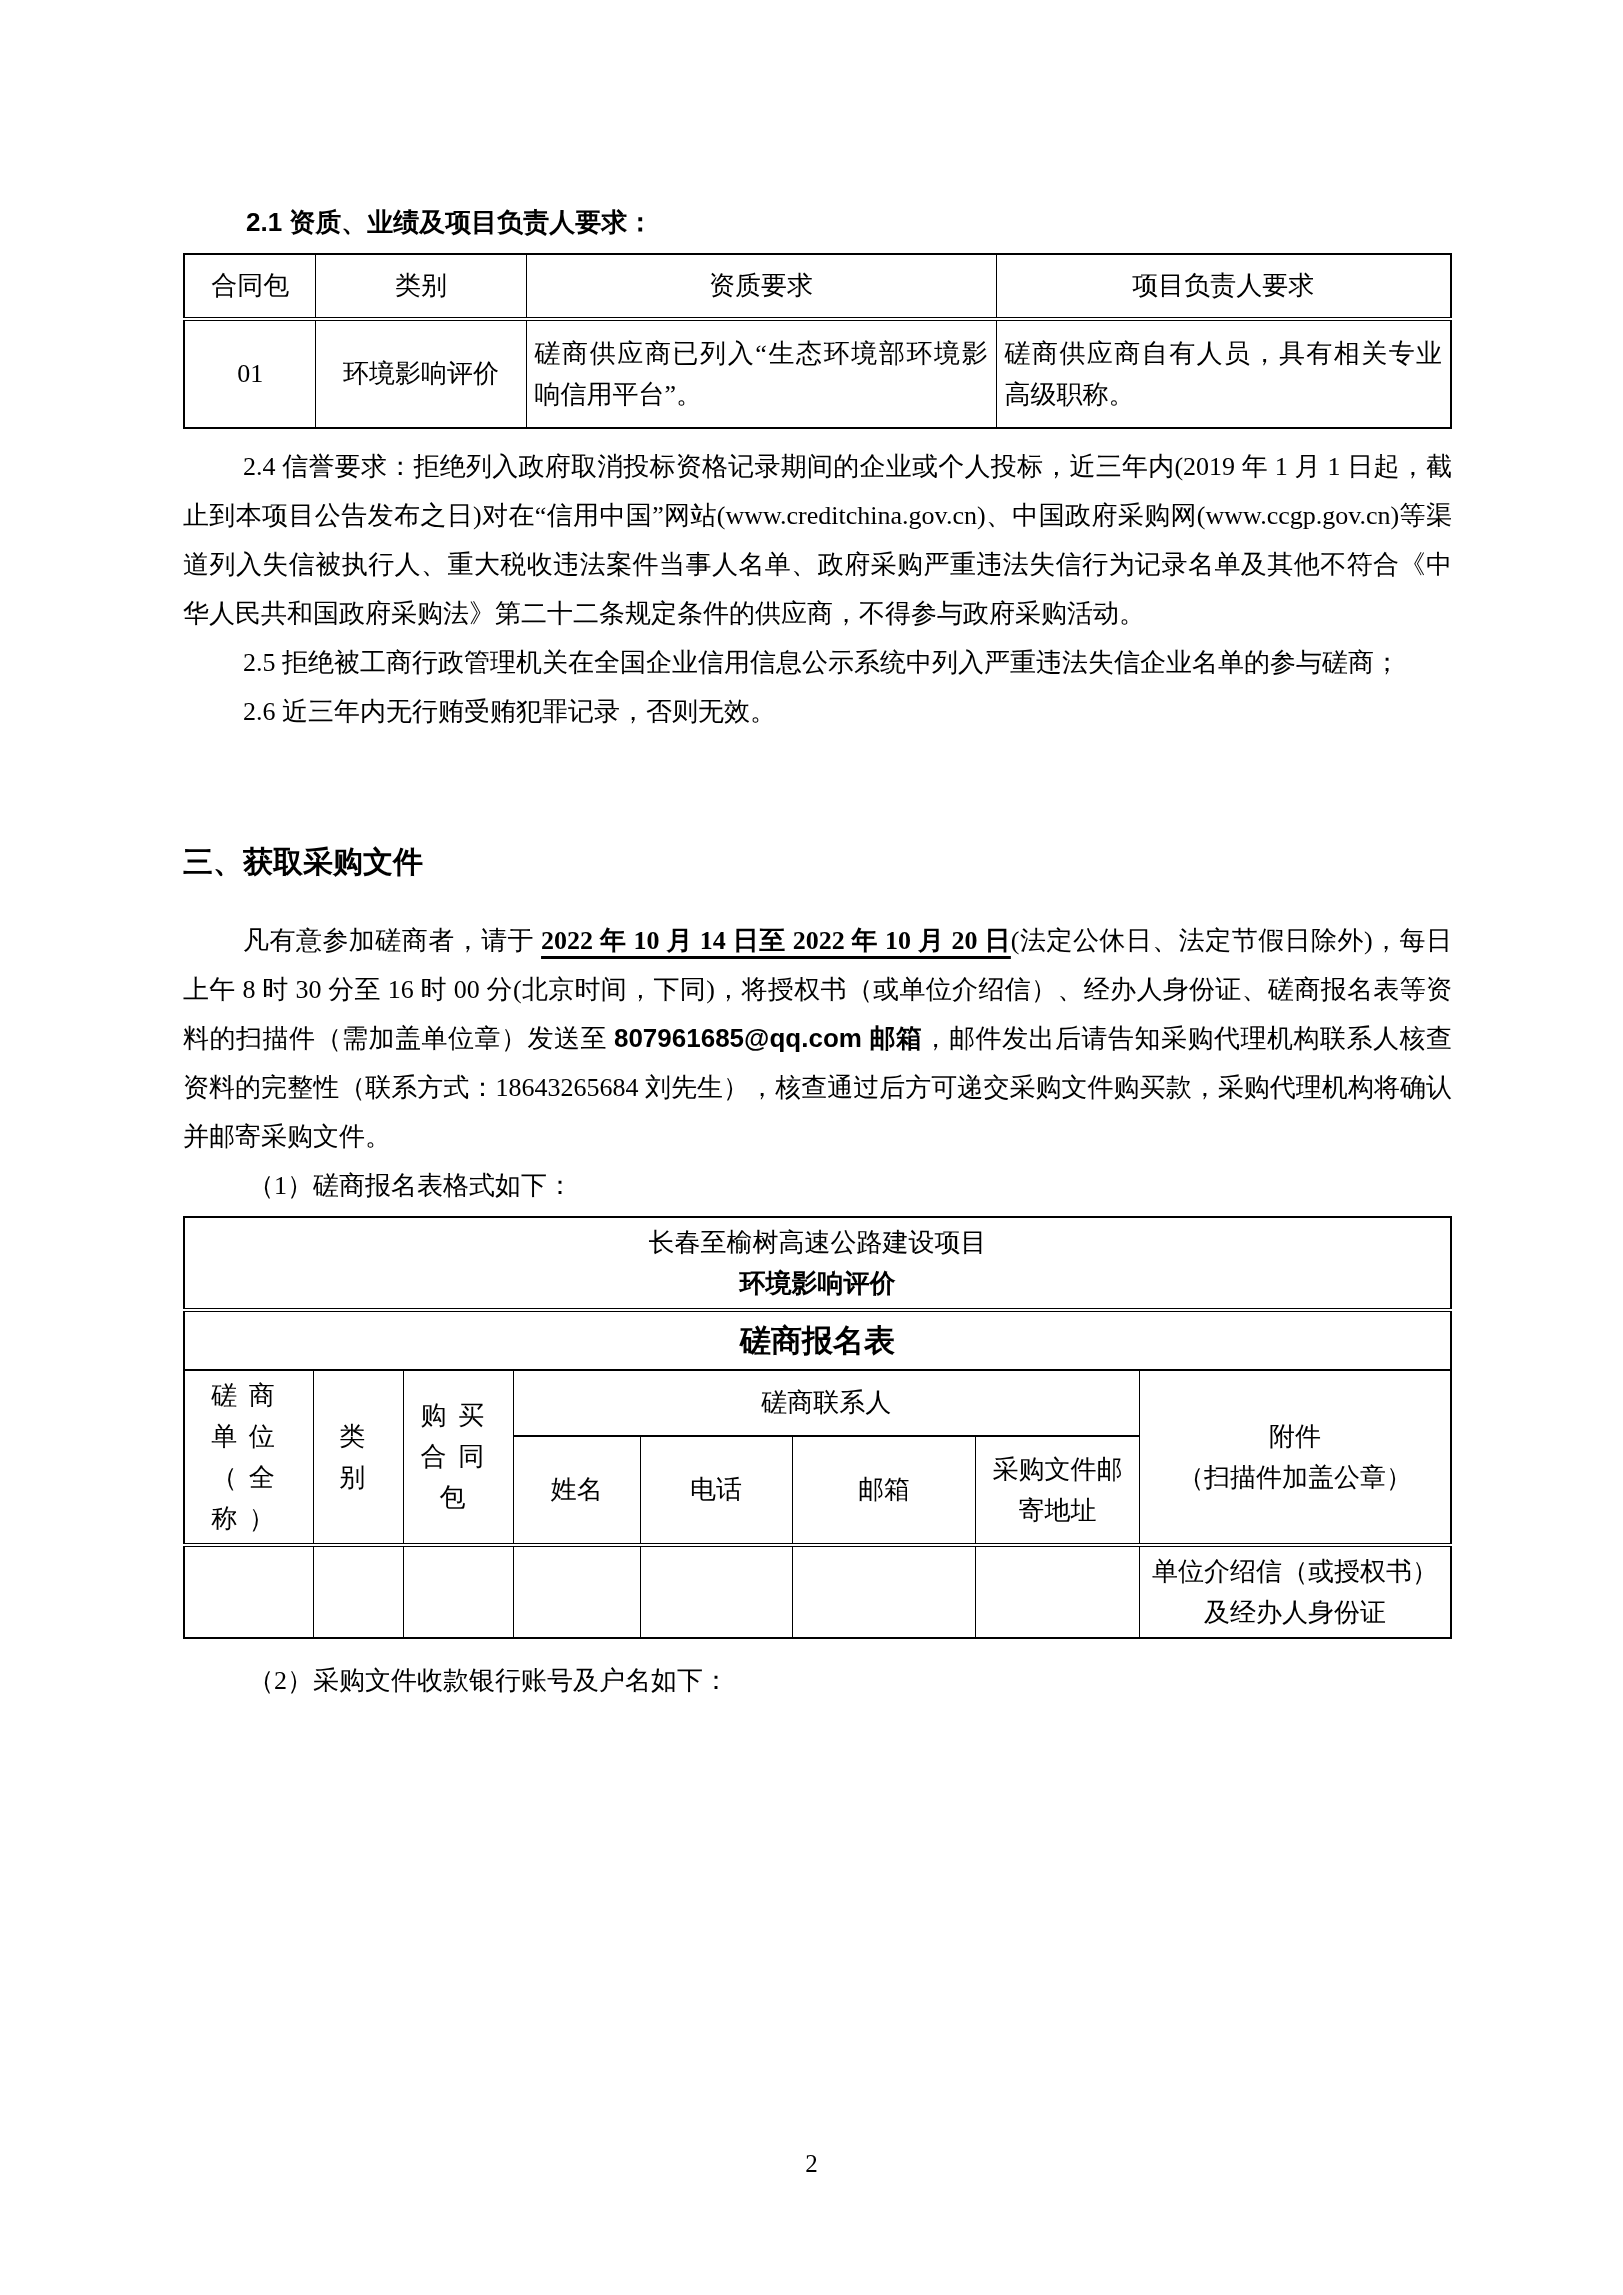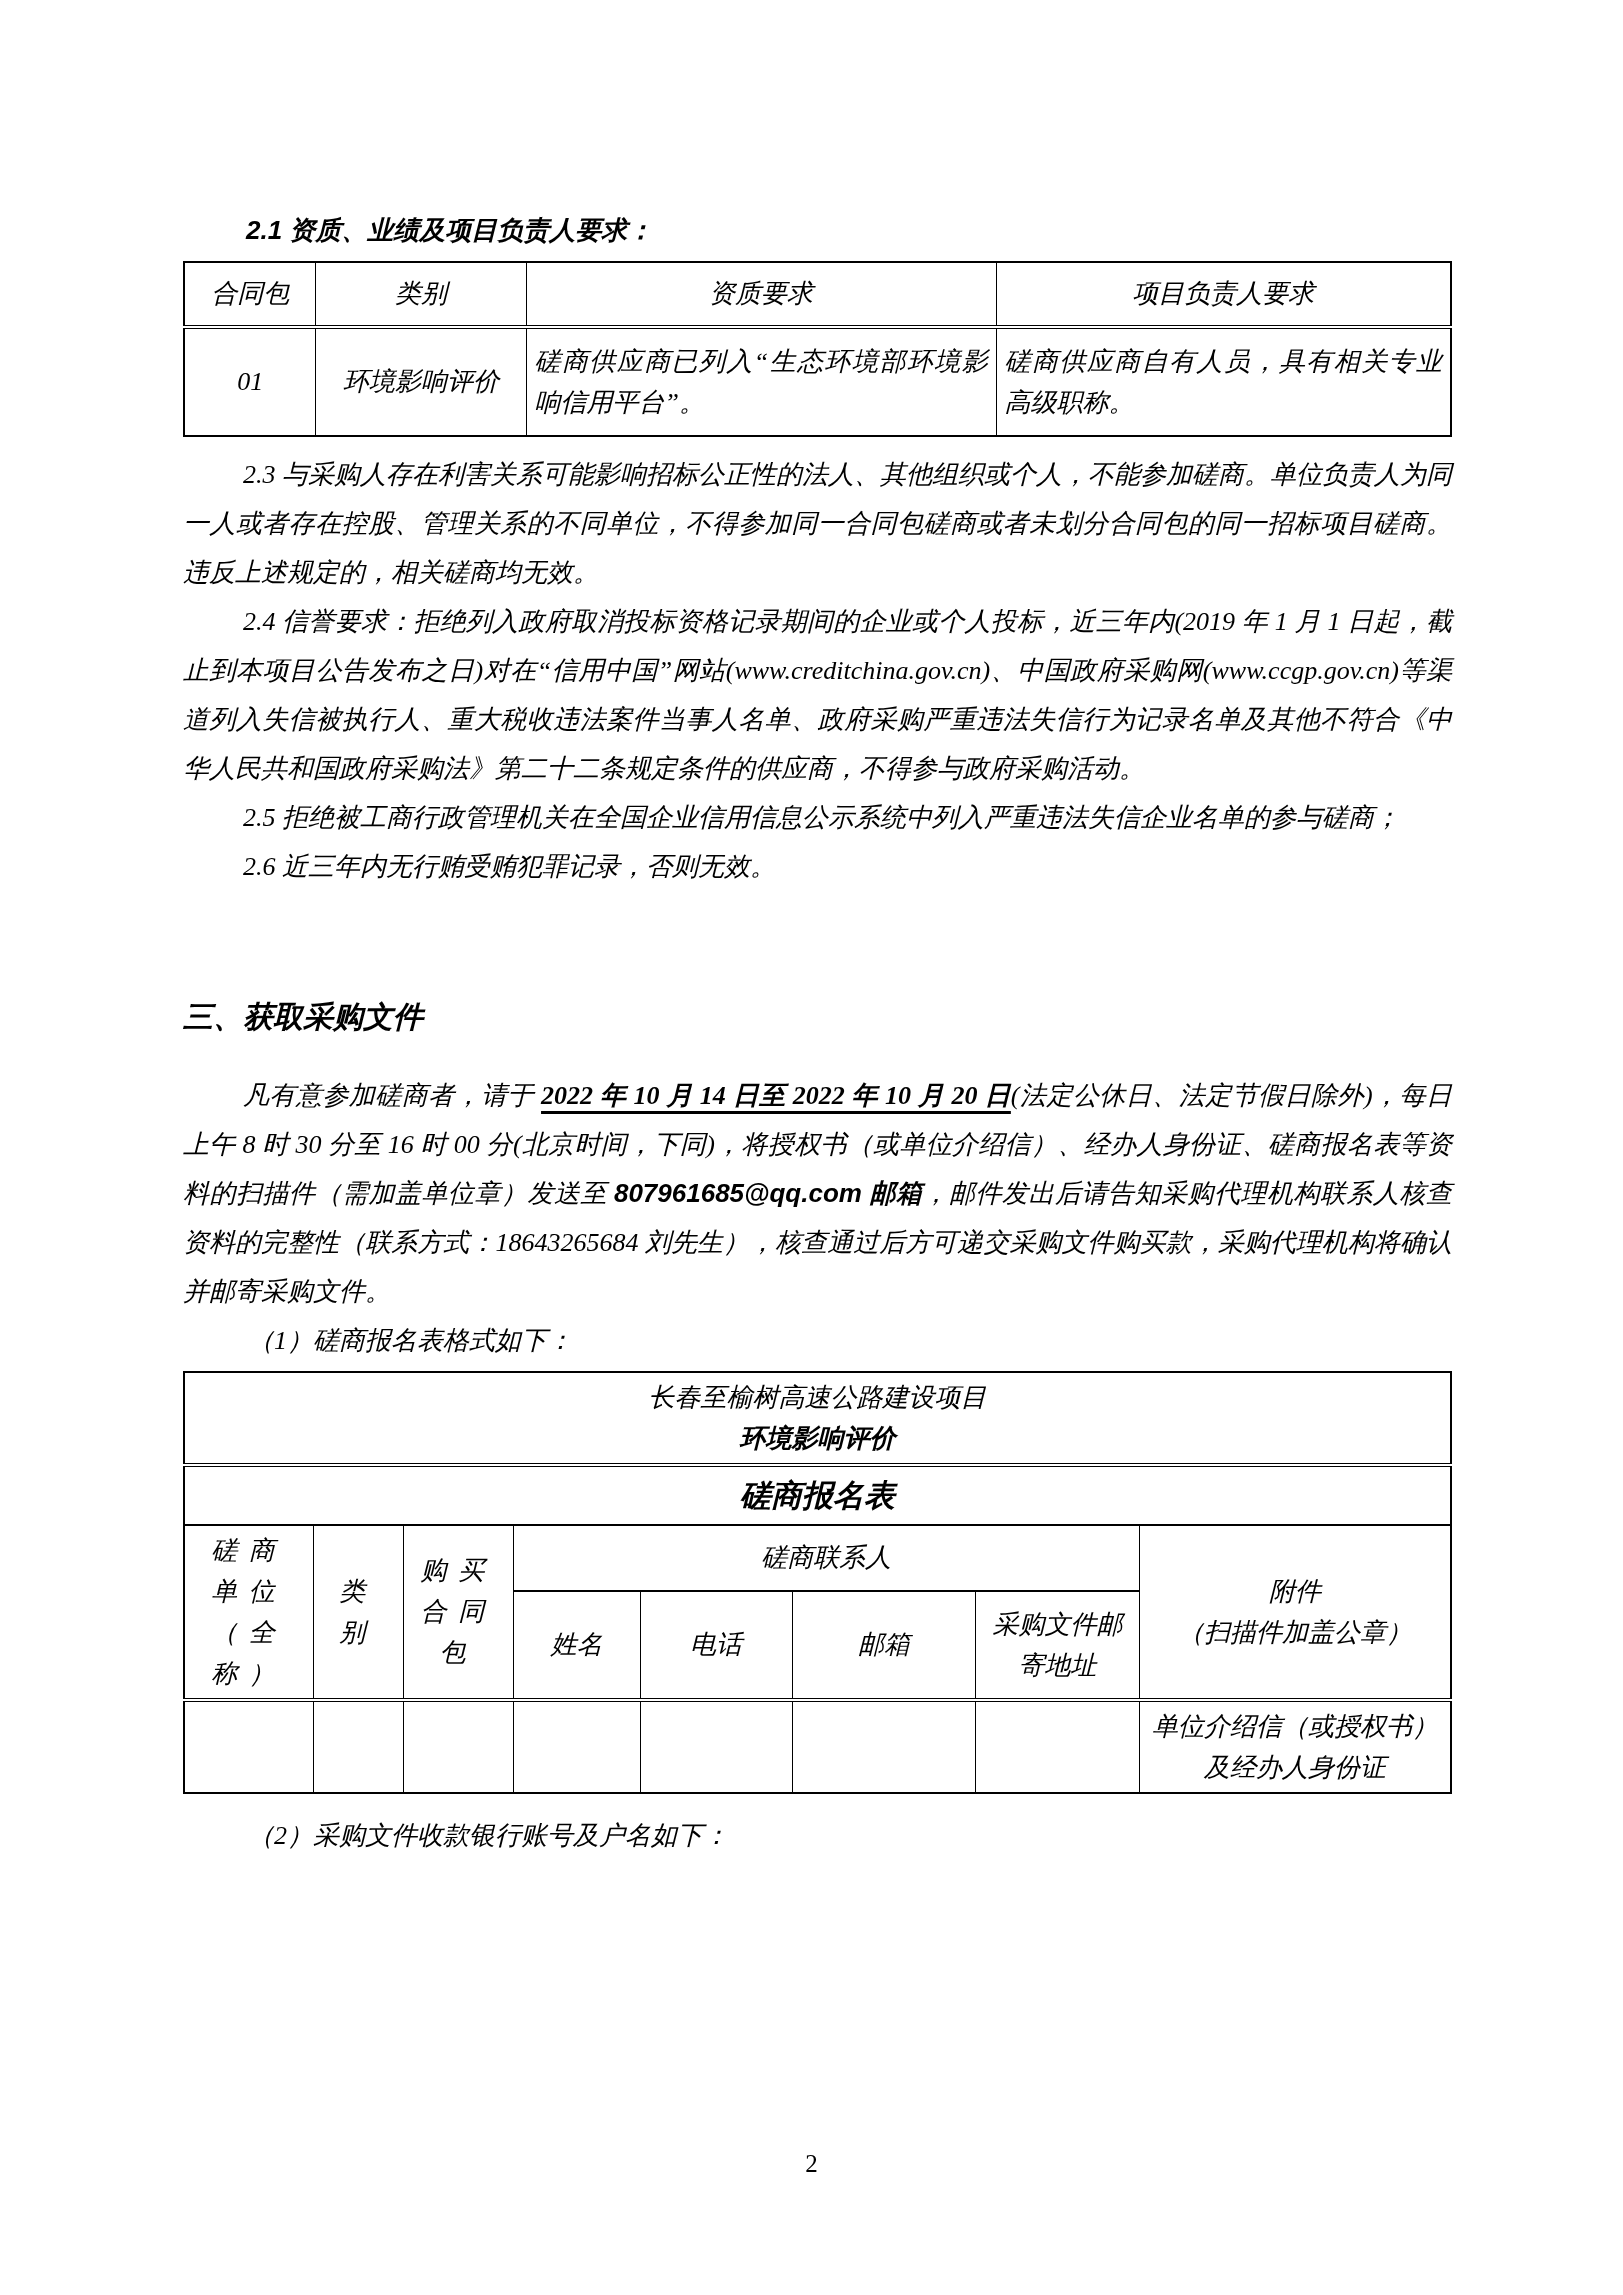--- a/index.html
+++ b/index.html
@@ -10,24 +10,23 @@
     height: 2295px;
     margin: 0 auto;
     background: #ffffff;
     color: #000000;
     font-family: "Liberation Serif", serif;
     font-size: 26px;
     overflow: hidden;
   }
   .content {
     position: absolute;
-    top: 212px;
+    top: 204px;
     left: 183px;
     width: 1269px;
-    font-style: italic;
   }
   .h-sub {
     font-family: "Liberation Sans", sans-serif;
     font-weight: bold;
     font-size: 26px;
     line-height: 37px;
     text-indent: 63px;
     margin: 0 0 11.8px 0;
   }
   .h-main {
@@ -124,21 +123,20 @@
         </tr>
         <tr class="body-row">
           <td>01</td>
           <td>环境影响评价</td>
           <td class="left">磋商供应商已列入“生态环境部环境影响信用平台”。</td>
           <td class="left">磋商供应商自有人员，具有相关专业高级职称。</td>
         </tr>
       </tbody>
     </table>
 
-    <p class="body-par">2.3 与采购人存在利害关系可能影响招标公正性的法人、其他组织或个人，不能参加磋商。单位负责人为同一人或者存在控股、管理关系的不同单位，不得参加同一合同包磋商或者未划分合同包的同一招标项目磋商。违反上述规定的，相关磋商均无效。</p>
     <p class="body-par">2.4 信誉要求：拒绝列入政府取消投标资格记录期间的企业或个人投标，近三年内(2019 年 1 月 1 日起，截止到本项目公告发布之日)对在“信用中国”网站(www.creditchina.gov.cn)、中国政府采购网(www.ccgp.gov.cn)等渠道列入失信被执行人、重大税收违法案件当事人名单、政府采购严重违法失信行为记录名单及其他不符合《中华人民共和国政府采购法》第二十二条规定条件的供应商，不得参与政府采购活动。</p>
     <p class="body-par">2.5 拒绝被工商行政管理机关在全国企业信用信息公示系统中列入严重违法失信企业名单的参与磋商；</p>
     <p class="body-par">2.6 近三年内无行贿受贿犯罪记录，否则无效。</p>
 
     <div class="h-main">三、获取采购文件</div>
 
 
     <p class="body-par"><span>凡有意参加磋商者，请于 </span><span class="bold-underline">2022 年 10 月 14 日至 2022 年 10 月 20 日</span><span>(法定公休日、法定节假日除外)，每日上午 8 时 30 分至 16 时 00 分(北京时间，下同)，将授权书（或单位介绍信）、经办人身份证、磋商报名表等资料的扫描件（需加盖单位章）发送至 </span><span class="bold-sans">807961685@qq.com 邮箱</span><span>，邮件发出后请告知采购代理机构联系人核查资料的完整性（联系方式：18643265684 刘先生），核查通过后方可递交采购文件购买款，采购代理机构将确认并邮寄采购文件。</span></p>
 
     <p class="item-par" style="margin-bottom:6.5px;">（1）磋商报名表格式如下：</p>

